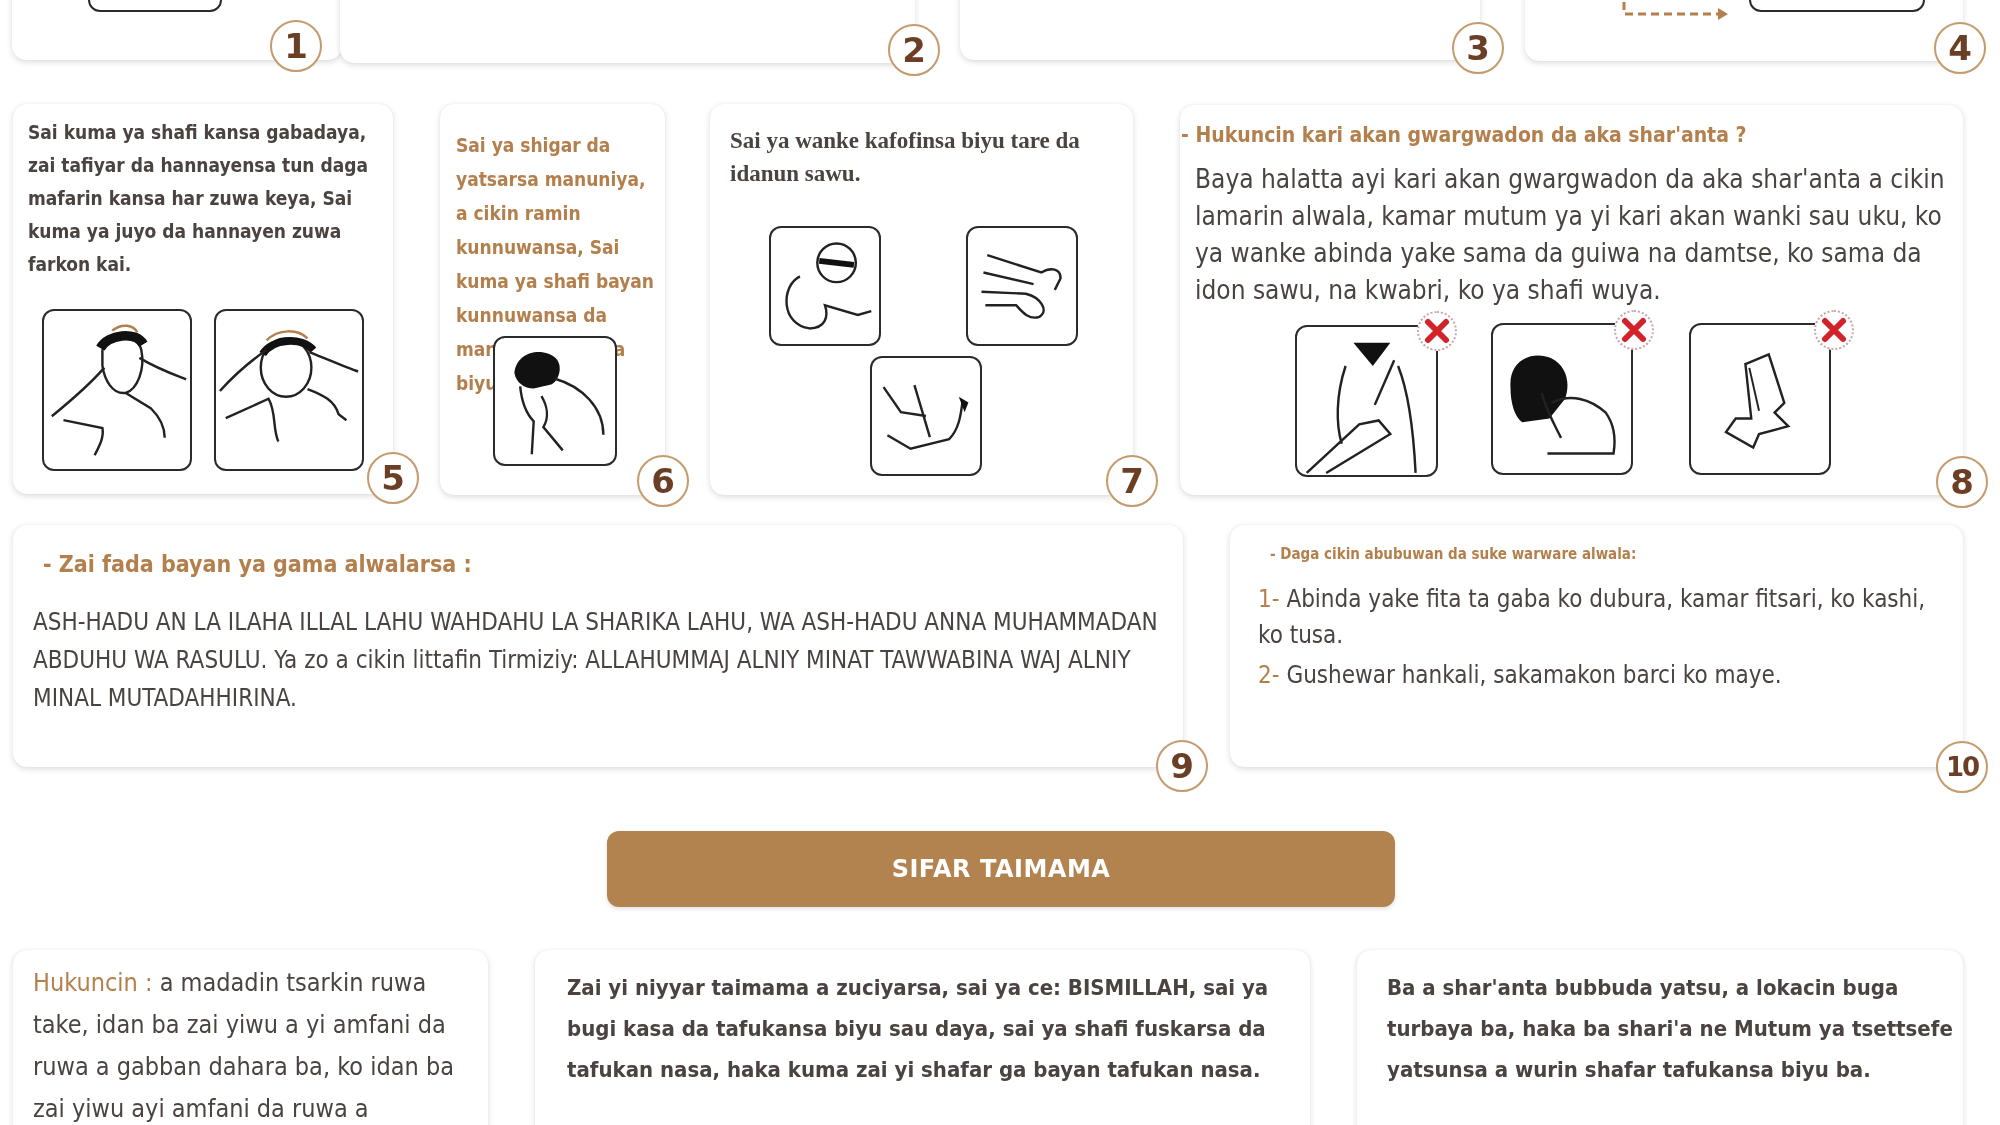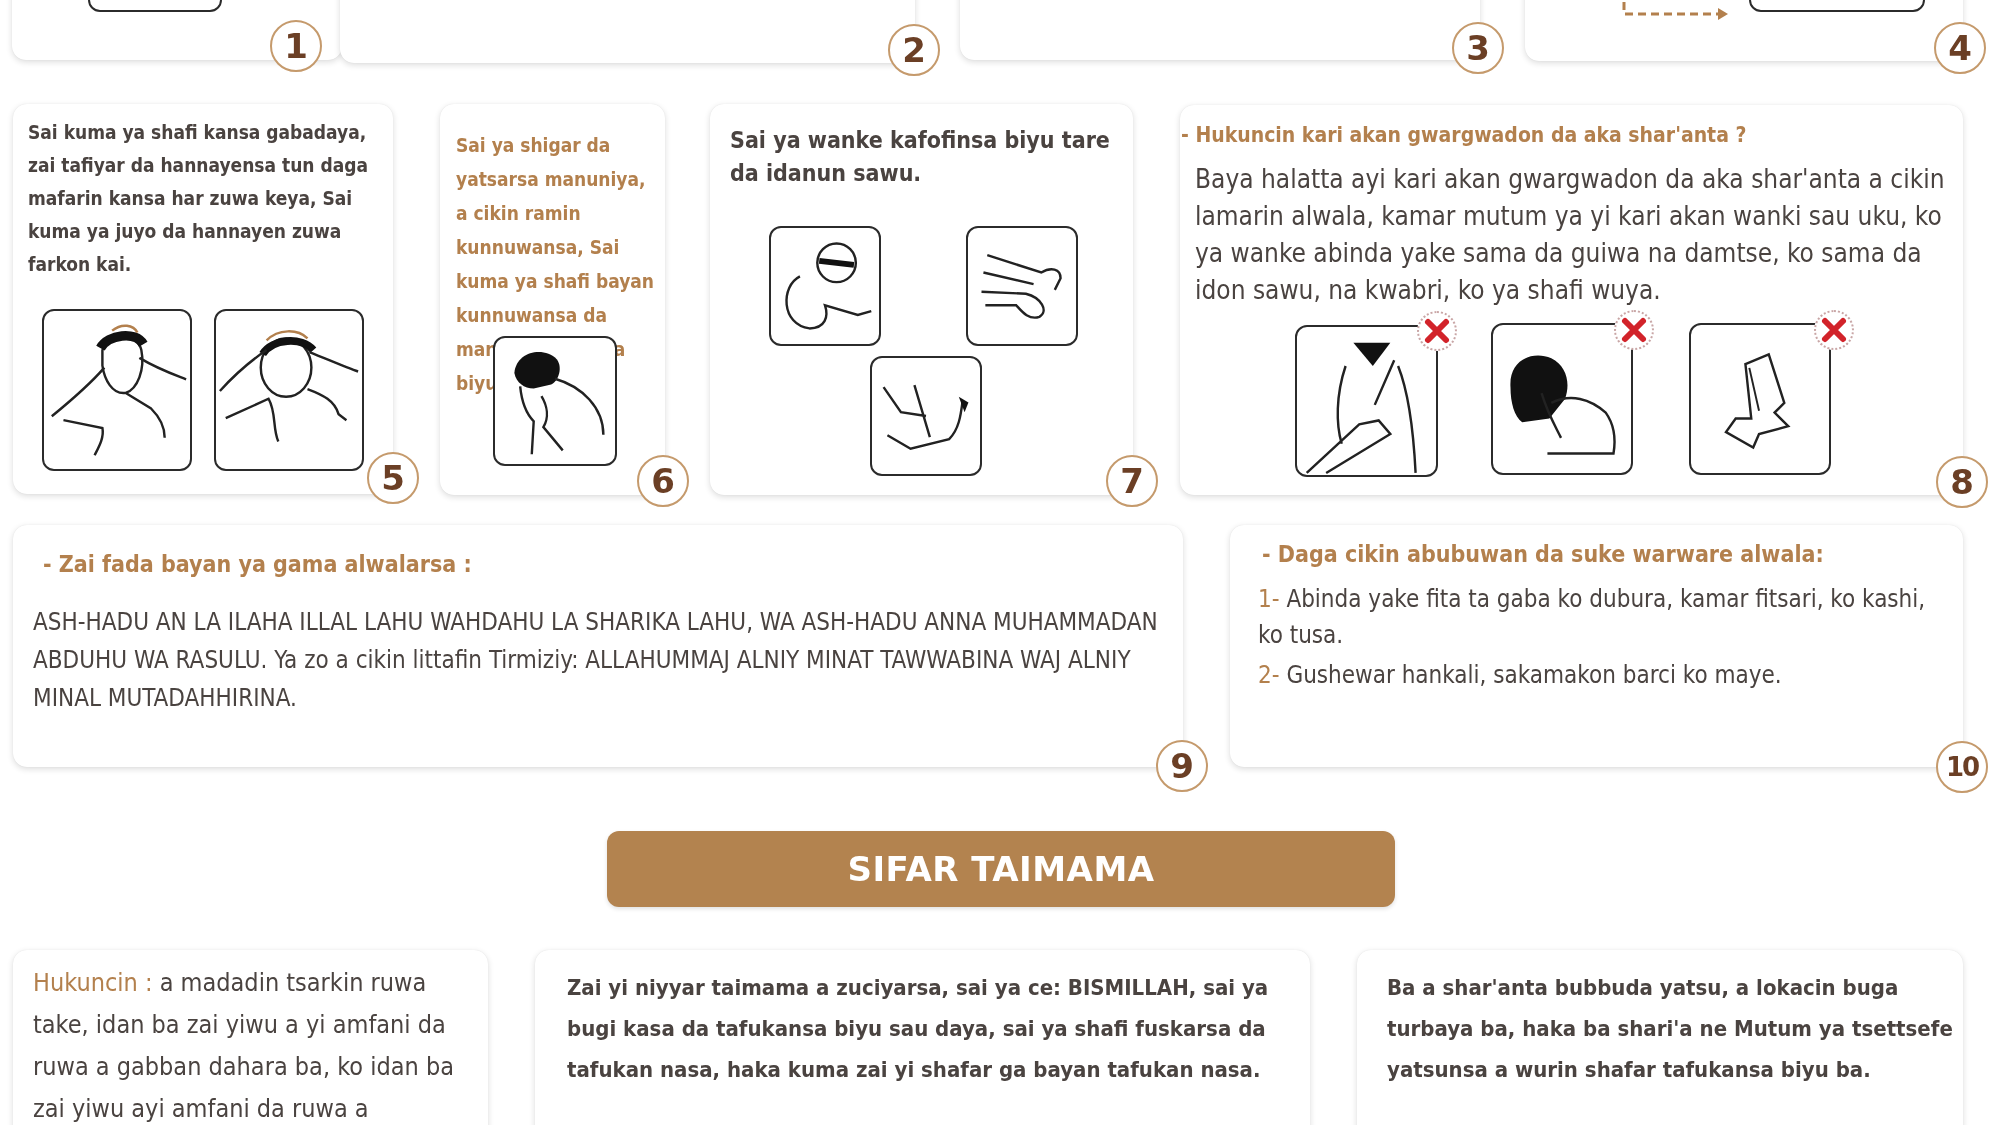--- a/index.html
+++ b/index.html
@@ -25,21 +25,21 @@
     position: absolute; width: 40px; height: 40px; border-radius: 50%;
     border: 2px dotted #c9a6a6; background: #fff; display: flex; align-items: center; justify-content: center;
   }
   .x-mark svg { width: 28px; height: 28px; }
   .gold { color: #b3804d; }
   .dark { color: #4a4340; }
   .t-bold { font-weight: bold; }
   .title-btn {
     position: absolute; left: 607px; top: 831px; width: 788px; height: 76px; border-radius: 12px;
     background: #b3834f; color: #ffffff; font-family: "DejaVu Sans", sans-serif; font-weight: bold;
-    font-size: 34px; display: flex; align-items: center; justify-content: center; letter-spacing: 0.5px;
+    font-size: 24px; display: flex; align-items: center; justify-content: center; letter-spacing: 0.5px;
     box-shadow: 0 2px 4px rgba(0,0,0,0.12);
   }
   .text { position: absolute; }
   ol.reasons { list-style: none; }
   ol.reasons li { margin-bottom: 4px; }
 </style>
 </head>
 <body>
 
 <div class="panel" style="left:12px; top:-40px; width:330px; height:100px;">
@@ -105,21 +105,21 @@
   <div class="pic" style="left:53px; top:232px; width:124px; height:130px;">
     <svg viewBox="0 0 124 130">
       <path d="M20 36 C22 14 50 8 64 22 C70 30 66 44 58 48 L40 52 C30 52 22 46 20 36 Z" fill="#111"></path>
       <path d="M26 50 C28 70 34 80 40 86 L38 120 M48 60 C54 70 56 82 50 92 L70 116 M62 42 C90 50 112 72 112 100" stroke="#222" stroke-width="2.5" fill="none"></path>
     </svg>
   </div>
 </div>
 <div class="num" style="left:637px; top:455px;">6</div>
 
 <div class="panel" style="left:710px; top:104px; width:423px; height:391px;">
-  <div class="text t-bold dark" style="left:20px; top:20px; width:390px; font-size:23px; line-height:33px;">Sai ya wanke kafofinsa biyu tare da idanun sawu.</div>
+  <div class="text t-bold dark" style="left:20px; top:20px; width:390px; font-size:23px; line-height:33px;font-family:Liberation Serif, serif;">Sai ya wanke kafofinsa biyu tare da idanun sawu.</div>
   <div class="pic" style="left:59px; top:122px; width:112px; height:120px;">
     <svg viewBox="0 0 112 120">
       <circle cx="68" cy="36" r="20" fill="none" stroke="#222" stroke-width="2.5"></circle>
       <path d="M50 34 L86 38" stroke="#111" stroke-width="6"></path>
       <path d="M30 50 C10 60 10 100 40 104 C56 104 60 92 56 80 L90 90 L104 86" stroke="#222" stroke-width="2.5" fill="none"></path>
     </svg>
   </div>
   <div class="pic" style="left:256px; top:122px; width:112px; height:120px;">
     <svg viewBox="0 0 112 120">
       <path d="M20 28 L76 46 C86 40 96 42 96 52 L90 64 M16 46 L68 58 M14 66 L60 68 C76 72 84 86 74 92 C62 96 54 84 50 80 L18 80" stroke="#222" stroke-width="2.5" fill="none"></path>
@@ -174,21 +174,21 @@
 </div>
 <div class="num" style="left:1936px; top:456px;">8</div>
 
 <div class="panel" style="left:13px; top:525px; width:1170px; height:242px;">
   <div class="text gold t-bold" style="left:30px; top:22px; width:700px; font-size:23px; line-height:34px;">- Zai fada bayan ya gama alwalarsa :</div>
   <div class="text dark" style="left:20px; top:78px; width:1140px; font-size:24px; line-height:38px;">ASH-HADU AN LA ILAHA ILLAL LAHU WAHDAHU LA SHARIKA LAHU, WA ASH-HADU ANNA MUHAMMADAN ABDUHU WA RASULU. Ya zo a cikin littafin Tirmiziy: ALLAHUMMAJ ALNIY MINAT TAWWABINA WAJ ALNIY MINAL MUTADAHHIRINA.</div>
 </div>
 <div class="num" style="left:1156px; top:740px;">9</div>
 
 <div class="panel" style="left:1230px; top:525px; width:733px; height:242px;">
-  <div class="text gold t-bold" style="left:32px; top:12px; width:700px; font-size:23px; line-height:34px;">- Daga cikin abubuwan da suke warware alwala:</div>
+  <div class="text gold t-bold" style="left:40px; top:12px; width:700px; font-size:15px; line-height:34px;">- Daga cikin abubuwan da suke warware alwala:</div>
   <ol class="text reasons dark" style="left:28px; top:56px; width:690px; font-size:24px; line-height:36px;">
     <li><span class="gold">1-</span> <span>Abinda yake fita ta gaba ko dubura, kamar fitsari, ko kashi, ko tusa.</span></li>
     <li><span class="gold">2-</span> <span>Gushewar hankali, sakamakon barci ko maye.</span></li>
   </ol>
 </div>
 <div class="num small" style="left:1936px; top:741px;">10</div>
 
 <div class="title-btn">SIFAR TAIMAMA</div>
 
 <div class="panel" style="left:13px; top:950px; width:475px; height:220px;">

